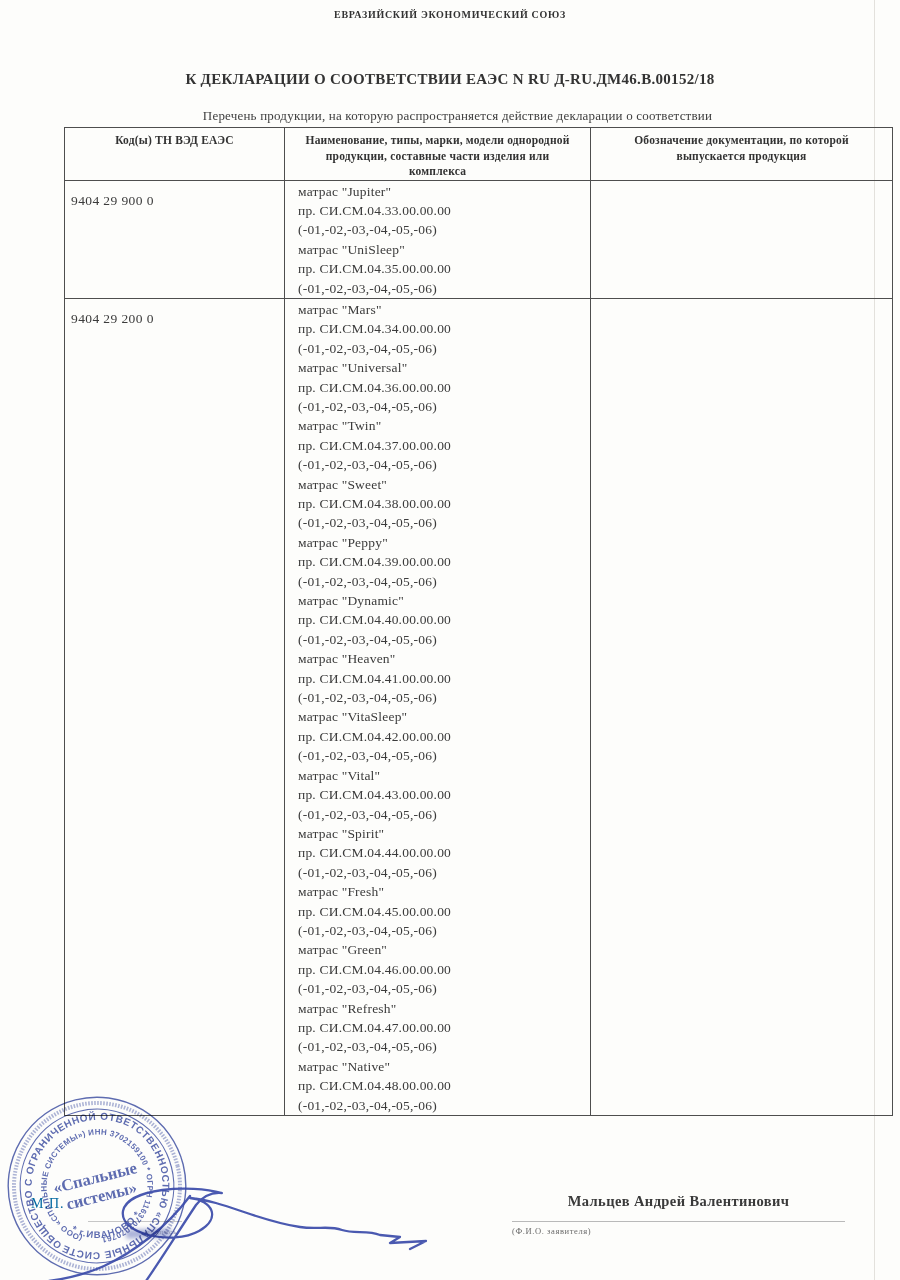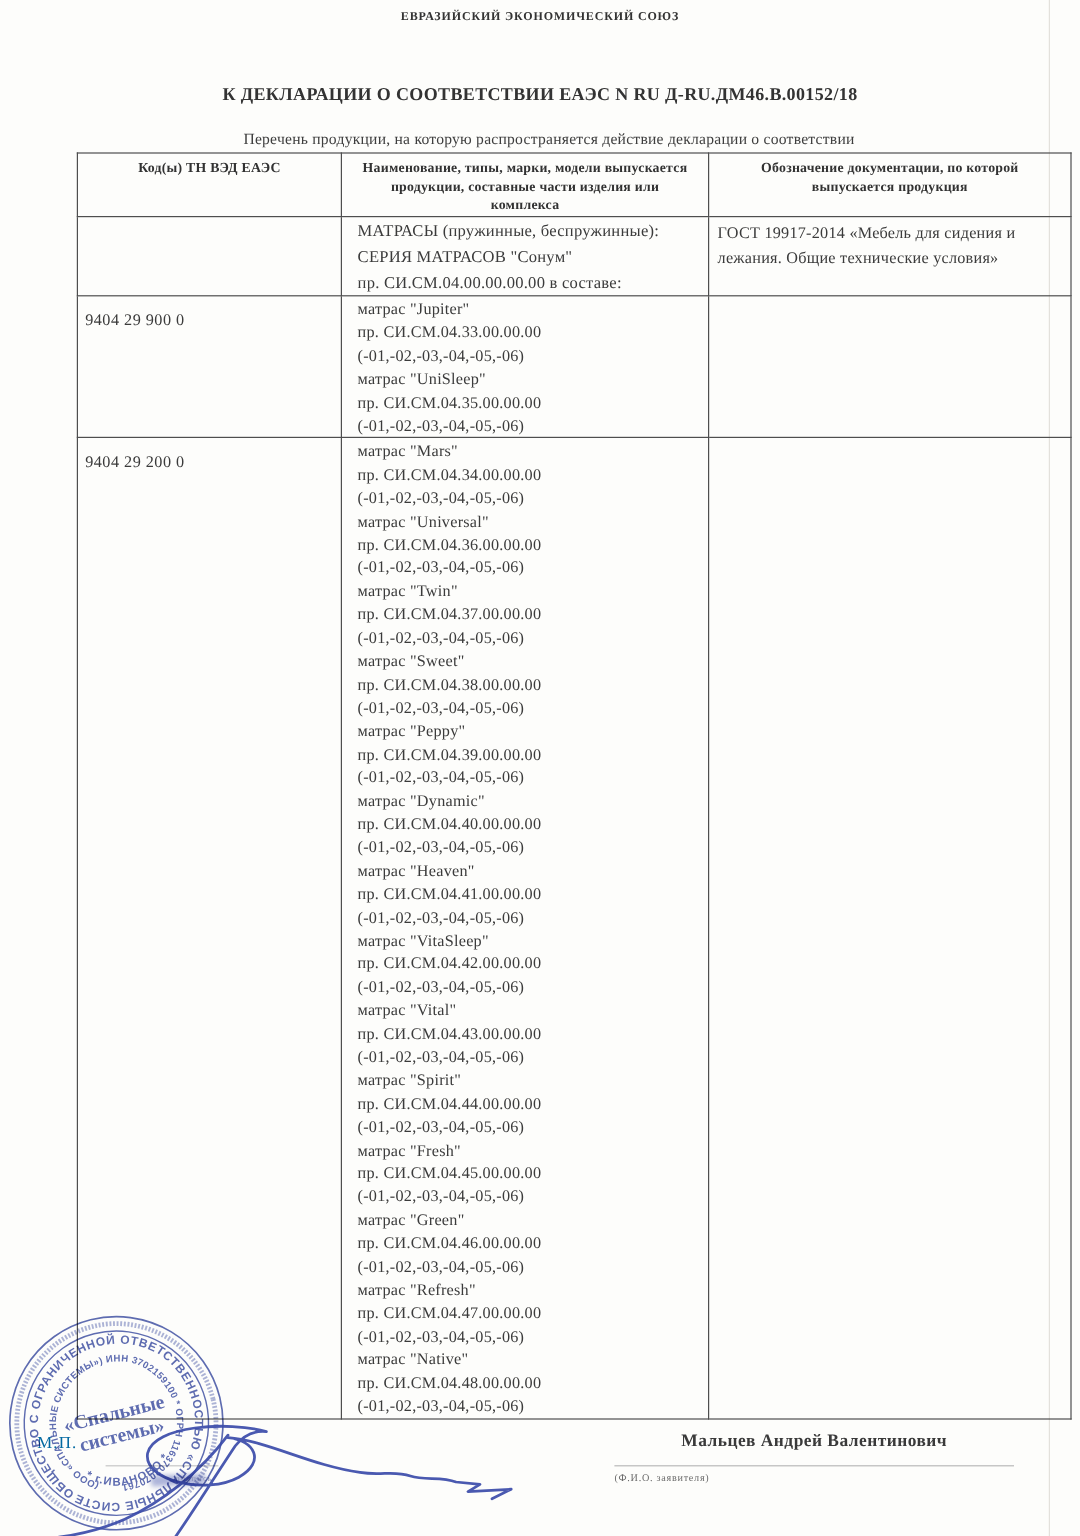--- a/index.html
+++ b/index.html
@@ -59,36 +59,28 @@
 
   <table class="doc">
     <colgroup>
       <col style="width:220px">
         <col style="width:306px">
         <col style="width:302px">
     </colgroup>
     <thead>
       <tr>
         <th>Код(ы) ТН ВЭД ЕАЭС</th>
-        <th>Наименование, типы, марки, модели выпускается
+        <th>Наименование, типы, марки, модели однородной
 продукции, составные части изделия или
 комплекса</th>
         <th>Обозначение документации, по которой
 выпускается продукция</th>
       </tr>
     </thead>
     <tbody>
-      <tr class="row-intro">
-        <td class="code"></td>
-        <td class="prod">МАТРАСЫ (пружинные, беспружинные):
-СЕРИЯ МАТРАСОВ "Сонум"
-пр. СИ.СМ.04.00.00.00.00 в составе:</td>
-        <td class="docs">ГОСТ 19917-2014 «Мебель для сидения и
-лежания. Общие технические условия»</td>
-      </tr>
       <tr class="row-900">
         <td class="code">9404 29 900 0</td>
         <td class="prod">матрас "Jupiter"
 пр. СИ.СМ.04.33.00.00.00
 (-01,-02,-03,-04,-05,-06)
 матрас "UniSleep"
 пр. СИ.СМ.04.35.00.00.00
 (-01,-02,-03,-04,-05,-06)</td>
         <td class="docs"></td>
       </tr>

